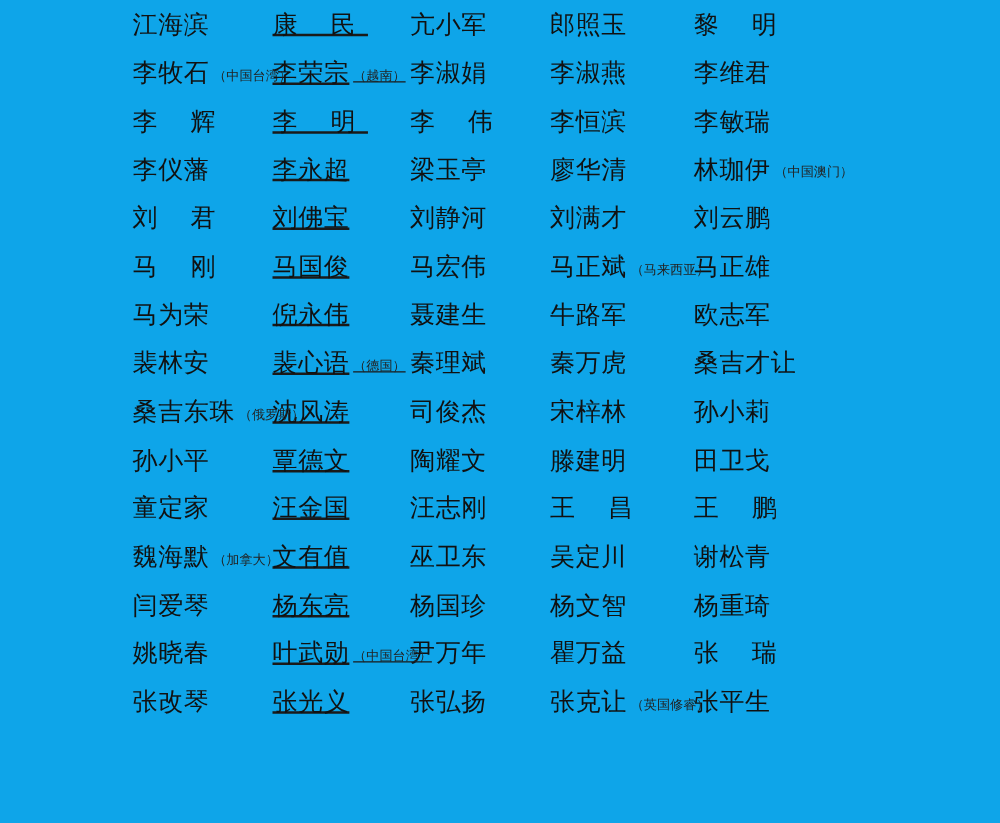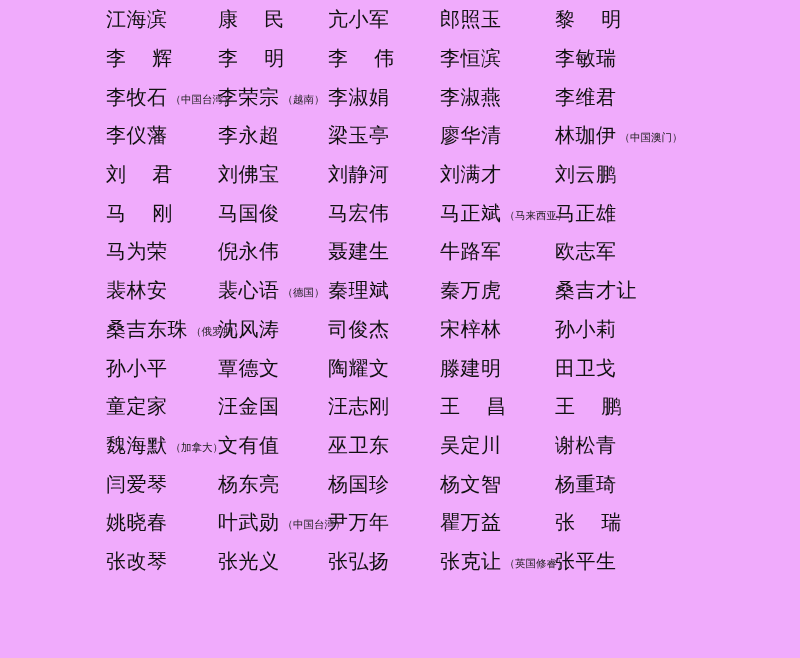--- a/index.html
+++ b/index.html
@@ -12,21 +12,21 @@
     height: 658px;
     overflow: hidden;
     font-family: "DejaVu Serif", "Liberation Serif", serif;
     color: #1a1a1a;
   }
   .page {
     width: 800px;
     height: 658px;
     box-sizing: border-box;
     padding: 0 106px 0 106px;
-    background: #f0abfc;
+    background: #0ea5e9;
     position: relative;
   }
   .name-table {
     width: 100%;
     border-collapse: collapse;
     table-layout: fixed;
   }
   .name-table td {
     padding: 0;
     height: 38.7px;
@@ -52,21 +52,21 @@
   }
   .note {
     font-size: 10.5px;
     margin-left: 3px;
     color: #222222;
     letter-spacing: 0;
     position: relative;
     top: -1px;
   }
   .col0 { width: 112px; }
-  .col1 { width: 110px; }
+  .col1 { width: 110px; text-decoration: underline; }
   .col2 { width: 112px; }
   .col3 { width: 115px; }
   .col4 { width: 140px; }
 </style>
 </head>
 <body>
 
 <div class="page">
   <table class="name-table">
     <tbody>
@@ -93,47 +93,20 @@
           </td>
           <td class="col4">
             <div class="cell">
               <span class="nm wide">黎 明</span>
             </div>
           </td>
         </tr>
         <tr>
           <td class="col0">
             <div class="cell">
-              <span class="nm wide">李 辉</span>
-            </div>
-          </td>
-          <td class="col1">
-            <div class="cell">
-              <span class="nm wide">李 明</span>
-            </div>
-          </td>
-          <td class="col2">
-            <div class="cell">
-              <span class="nm wide">李 伟</span>
-            </div>
-          </td>
-          <td class="col3">
-            <div class="cell">
-              <span class="nm">李恒滨</span>
-            </div>
-          </td>
-          <td class="col4">
-            <div class="cell">
-              <span class="nm">李敏瑞</span>
-            </div>
-          </td>
-        </tr>
-        <tr>
-          <td class="col0">
-            <div class="cell">
               <span class="nm">李牧石</span>
               <span class="note">（中国台湾）</span>
             </div>
           </td>
           <td class="col1">
             <div class="cell">
               <span class="nm">李荣宗</span>
               <span class="note">（越南）</span>
             </div>
           </td>
@@ -143,20 +116,47 @@
             </div>
           </td>
           <td class="col3">
             <div class="cell">
               <span class="nm">李淑燕</span>
             </div>
           </td>
           <td class="col4">
             <div class="cell">
               <span class="nm">李维君</span>
+            </div>
+          </td>
+        </tr>
+        <tr>
+          <td class="col0">
+            <div class="cell">
+              <span class="nm wide">李 辉</span>
+            </div>
+          </td>
+          <td class="col1">
+            <div class="cell">
+              <span class="nm wide">李 明</span>
+            </div>
+          </td>
+          <td class="col2">
+            <div class="cell">
+              <span class="nm wide">李 伟</span>
+            </div>
+          </td>
+          <td class="col3">
+            <div class="cell">
+              <span class="nm">李恒滨</span>
+            </div>
+          </td>
+          <td class="col4">
+            <div class="cell">
+              <span class="nm">李敏瑞</span>
             </div>
           </td>
         </tr>
         <tr>
           <td class="col0">
             <div class="cell">
               <span class="nm">李仪藩</span>
             </div>
           </td>
           <td class="col1">

